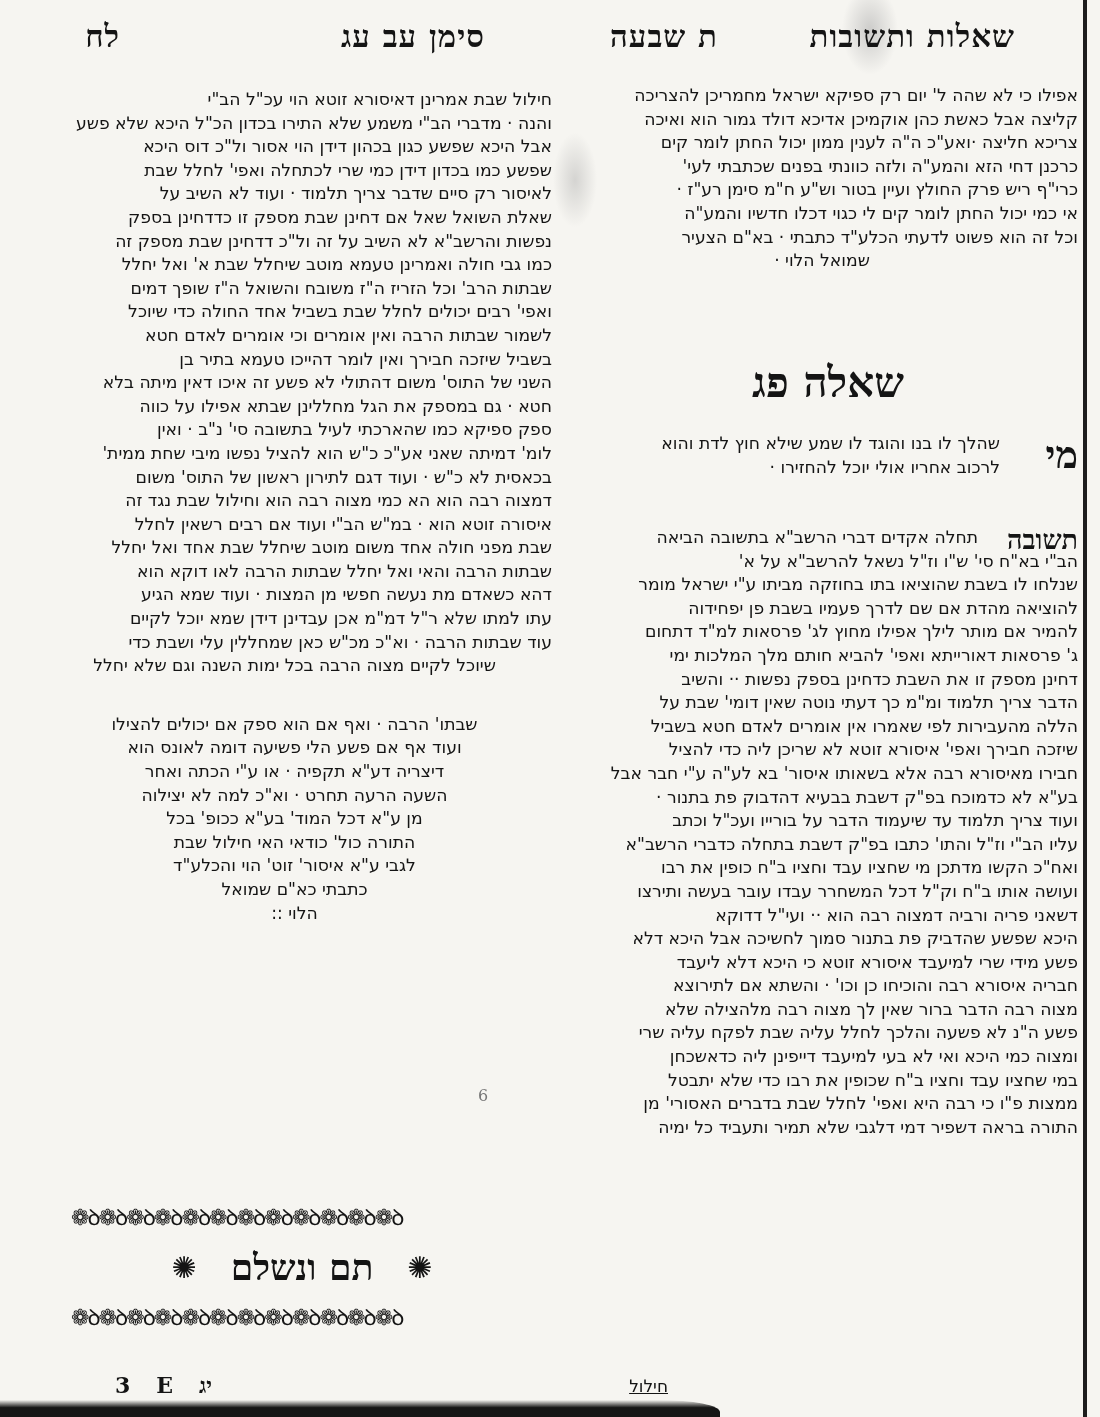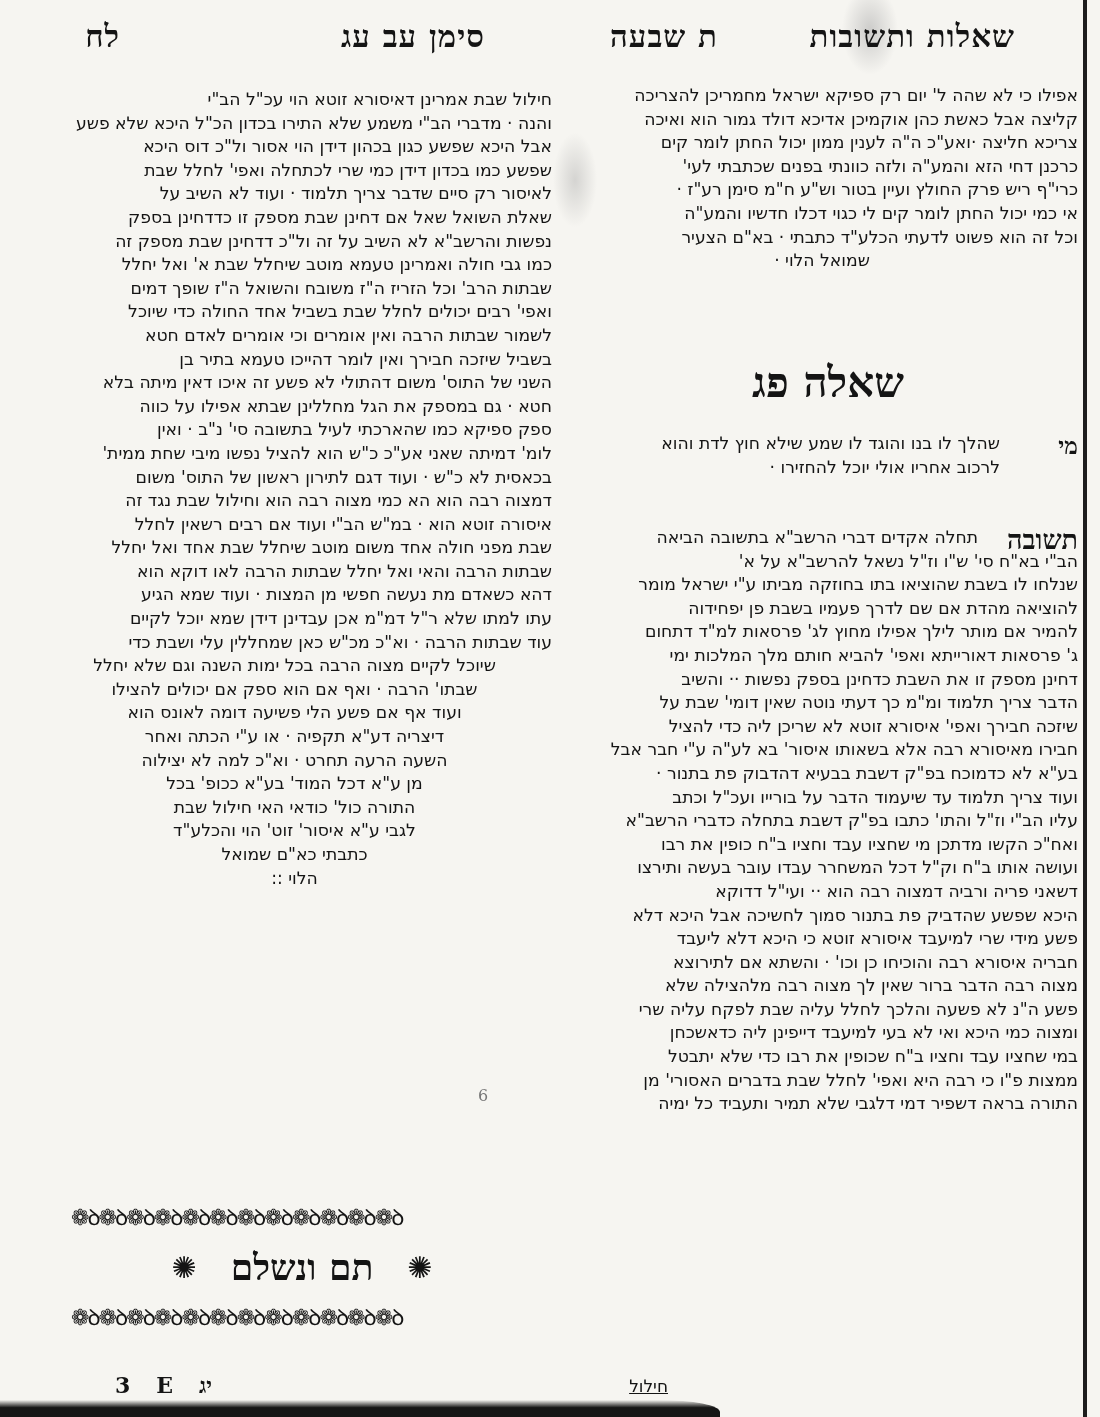--- a/index.html
+++ b/index.html
@@ -46,21 +46,21 @@
   }
   .col .line { white-space:nowrap; overflow:hidden; text-align:right; height:23.6px; }
   .col-right { right:22px; top:84px; width:512px; }
   .col-left { right:548px; top:88px; width:515px; }
 
   .section-heading {
     position:absolute; top:358px; right:152px; width:240px; text-align:center;
     font-size:42px; font-weight:bold; direction:rtl; font-family:"DejaVu Serif", serif;
   }
   .opening-word {
-    position:absolute; right:22px; top:432px; font-size:23px; font-weight:bold;
+    position:absolute; right:22px; top:432px; font-size:38px; font-weight:bold;
     font-family:"DejaVu Serif", serif;
   }
   .answer-word {
     position:absolute; right:22px; top:524px; font-size:27px; font-weight:bold;
     font-family:"DejaVu Serif", serif; direction:rtl;
   }
   .col-right-q { right:100px; top:432px; width:434px; }
   .col-right-a { right:22px; top:526px; width:512px; }
   .col-right-a .first { padding-right:100px; }
 
@@ -121,20 +121,21 @@
   <div class="answer-word">תשובה</div>
   <div class="col col-right-a" id="answer-col">
       <div class="line first">תחלה אקדים דברי הרשב"א בתשובה הביאה</div>
       <div class="line">הב"י בא"ח סי' ש"ו וז"ל נשאל להרשב"א על א'</div>
       <div class="line">שנלחו לו בשבת שהוציאו בתו בחוזקה מביתו ע"י ישראל מומר</div>
       <div class="line">להוציאה מהדת אם שם לדרך פעמיו בשבת פן יפחידוה</div>
       <div class="line">להמיר אם מותר לילך אפילו מחוץ לג' פרסאות למ"ד דתחום</div>
       <div class="line">ג' פרסאות דאורייתא ואפי' להביא חותם מלך המלכות ימי</div>
       <div class="line">דחינן מספק זו את השבת כדחינן בספק נפשות ·· והשיב</div>
       <div class="line">הדבר צריך תלמוד ומ"מ כך דעתי נוטה שאין דומי' שבת על</div>
+      <div class="line">הללה מהעבירות לפי שאמרו אין אומרים לאדם חטא בשביל</div>
       <div class="line">שיזכה חבירך ואפי' איסורא זוטא לא שריכן ליה כדי להציל</div>
       <div class="line">חבירו מאיסורא רבה אלא בשאותו איסור' בא לע"ה ע"י חבר אבל</div>
       <div class="line">בע"א לא כדמוכח בפ"ק דשבת בבעיא דהדבוק פת בתנור ·</div>
       <div class="line">ועוד צריך תלמוד עד שיעמוד הדבר על בורייו ועכ"ל וכתב</div>
       <div class="line">עליו הב"י וז"ל והתו' כתבו בפ"ק דשבת בתחלה כדברי הרשב"א</div>
       <div class="line">ואח"כ הקשו מדתכן מי שחציו עבד וחציו ב"ח כופין את רבו</div>
       <div class="line">ועושה אותו ב"ח וק"ל דכל המשחרר עבדו עובר בעשה ותירצו</div>
       <div class="line">דשאני פריה ורביה דמצוה רבה הוא ·· ועי"ל דדוקא</div>
       <div class="line">היכא שפשע שהדביק פת בתנור סמוך לחשיכה אבל היכא דלא</div>
       <div class="line">פשע מידי שרי למיעבד איסורא זוטא כי היכא דלא ליעבד</div>
@@ -168,21 +169,21 @@
       <div class="line">לומ' דמיתה שאני אע"כ כ"ש הוא להציל נפשו מיבי שחת ממית'</div>
       <div class="line">בכאסית לא כ"ש · ועוד דגם לתירון ראשון של התוס' משום</div>
       <div class="line">דמצוה רבה הוא הא כמי מצוה רבה הוא וחילול שבת נגד זה</div>
       <div class="line">איסורה זוטא הוא · במ"ש הב"י ועוד אם רבים רשאין לחלל</div>
       <div class="line">שבת מפני חולה אחד משום מוטב שיחלל שבת אחד ואל יחלל</div>
       <div class="line">שבתות הרבה והאי ואל יחלל שבתות הרבה לאו דוקא הוא</div>
       <div class="line">דהא כשאדם מת נעשה חפשי מן המצות · ועוד שמא הגיע</div>
       <div class="line">עתו למתו שלא ר"ל דמ"מ אכן עבדינן דידן שמא יוכל לקיים</div>
       <div class="line">עוד שבתות הרבה · וא"כ מכ"ש כאן שמחללין עלי ושבת כדי</div>
       <div class="line" style="text-align: center;">שיוכל לקיים מצוה הרבה בכל ימות השנה וגם שלא יחלל</div>
-      <div class="line" style="text-align: center;">שבתו' הרבה · ואף אם הוא ספק אם יכולים להצילו</div>
+      <div class="line" style="text-align: center; margin-top: 35px;">שבתו' הרבה · ואף אם הוא ספק אם יכולים להצילו</div>
       <div class="line" style="text-align: center;">ועוד אף אם פשע הלי פשיעה דומה לאונס הוא</div>
       <div class="line" style="text-align: center;">דיצריה דע"א תקפיה · או ע"י הכתה ואחר</div>
       <div class="line" style="text-align: center;">השעה הרעה תחרט · וא"כ למה לא יצילוה</div>
       <div class="line" style="text-align: center;">מן ע"א דכל המוד' בע"א ככופ' בכל</div>
       <div class="line" style="text-align: center;">התורה כול' כודאי האי חילול שבת</div>
       <div class="line" style="text-align: center;">לגבי ע"א איסור' זוט' הוי והכלע"ד</div>
       <div class="line" style="text-align: center;">כתבתי כא"ם שמואל</div>
       <div class="line" style="text-align: center;">הלוי ::</div>
     </div>
   <div class="stray-mark">6</div>

